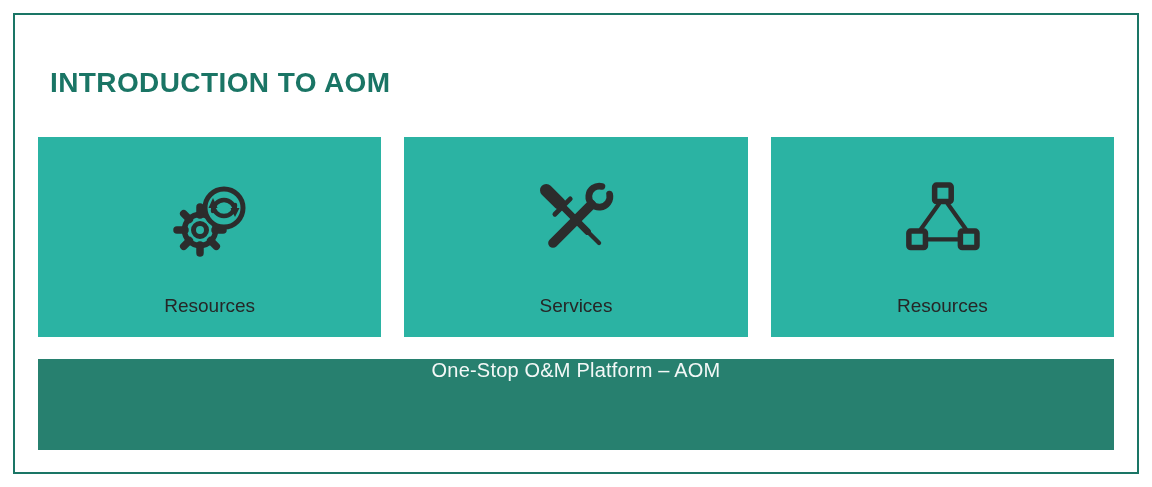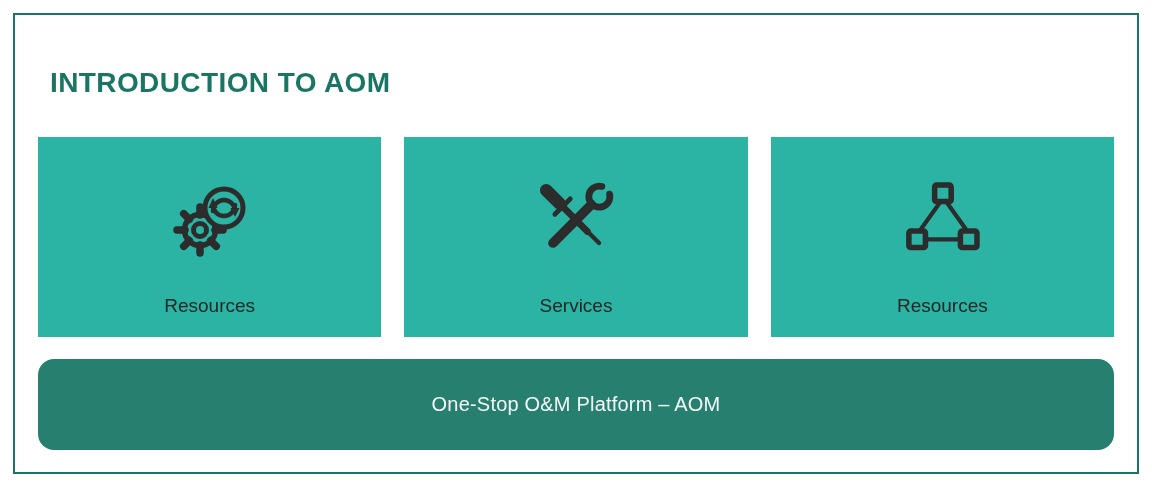--- a/index.html
+++ b/index.html
@@ -47,23 +47,22 @@
   .card-label{
     margin-bottom:20px;
     font-size:19px;
     color:var(--label-color,#262626);
   }
   .banner{
     margin-top:22px;
     height:91px;
     background:var(--banner-color,#27806F);
     display:flex;
-    align-items:center;
+    align-items:flex-start;
     justify-content:center;
-    border-radius:16px;
   }
   .banner-text{
     font-size:20px;
     color:var(--banner-text-color,#F4F8F7);
     letter-spacing:.2px;
   }
   
   .icon-svg .st{
     stroke:var(--icon-color,#2C2C2C);
     fill:none;

